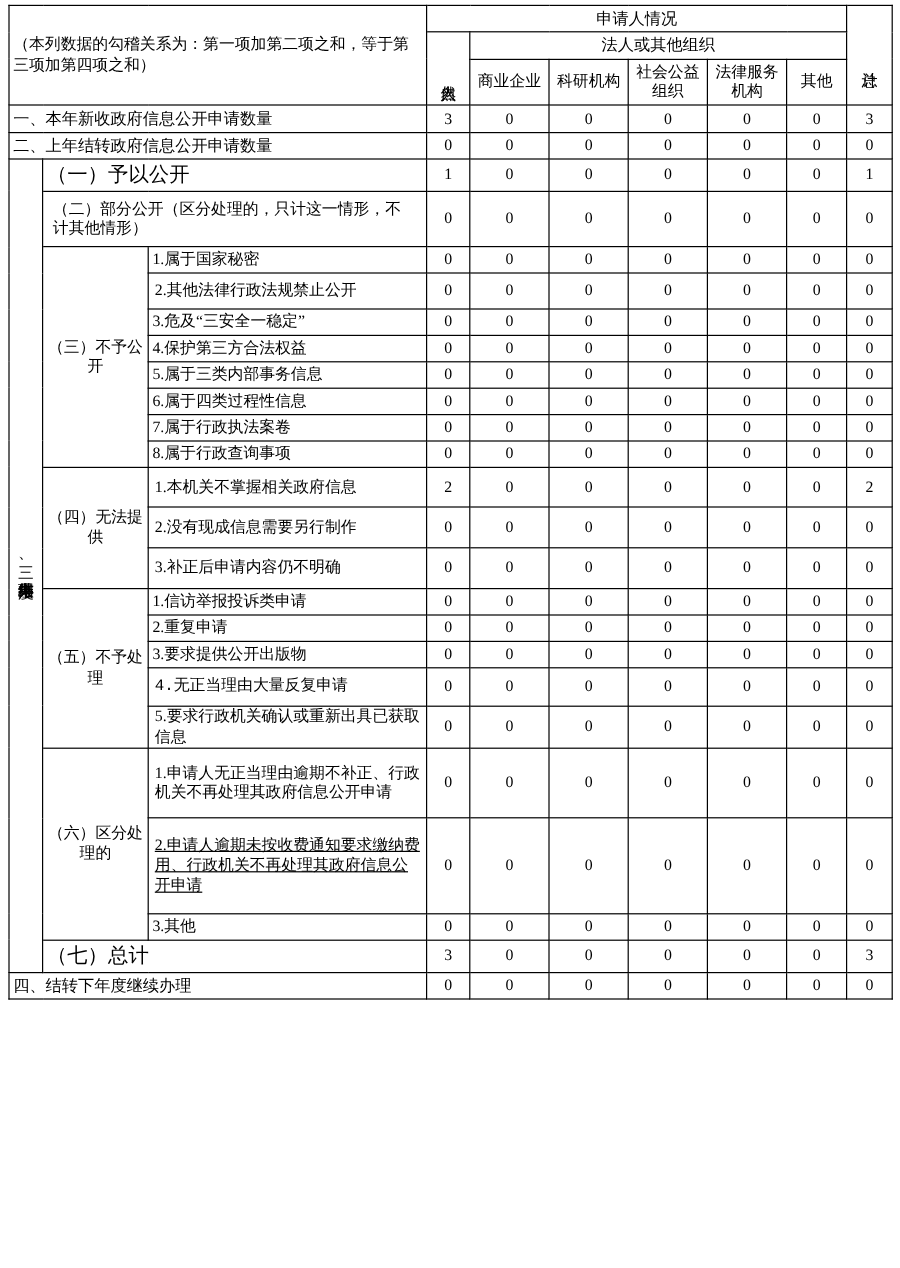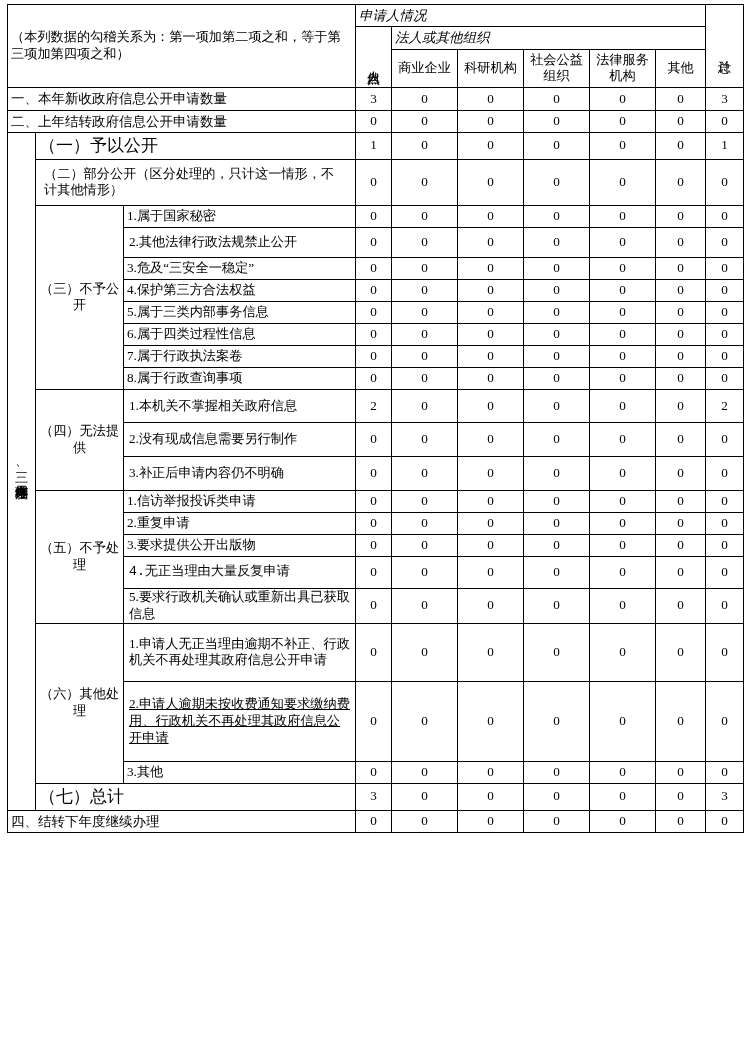--- a/index.html
+++ b/index.html
@@ -29,21 +29,21 @@
   }
   table.report td, table.report th {
     border: 1px solid #000;
     padding: 2px 3px;
     vertical-align: middle;
     line-height: 1.28;
     font-weight: normal;
   }
   .ctr { text-align: center; }
   .num { text-align: center; font-family: "Liberation Serif", serif; }
-  .hdr-main { font-size: 13.5px; text-align: left; font-style: italic; }
+  .hdr-main { font-size: 13.5px; text-align: center; }
   .note {
     font-size: 13.2px;
     text-align: left;
     line-height: 1.5;
     padding: 6px 6px;
   }
   .cat-cell { text-align: left; font-size: 17px; }
   .item-cell { text-align: left; font-size: 13.2px; padding-left: 5px; padding-right: 4px; }
   .rowlabel { text-align: left; font-size: 13.5px; padding-left: 6px; }
   .small-pad { padding-top: 4px; padding-bottom: 4px; }
@@ -314,21 +314,21 @@
         <td class="num">0</td>
         <td class="num">0</td>
         <td class="num">0</td>
         <td class="num">0</td>
         <td class="num">0</td>
         <td class="num">0</td>
         <td class="num">0</td>
       </tr>
 
       <tr>
-        <td class="vcat" rowspan="3">（六）其他处理</td>
+        <td class="vcat" rowspan="3">（六）区分处理的</td>
         <td class="item-cell" style="padding:12px 5px;">1.申请人无正当理由逾期不补正、行政机关不再处理其政府信息公开申请</td>
         <td class="num">0</td>
         <td class="num">0</td>
         <td class="num">0</td>
         <td class="num">0</td>
         <td class="num">0</td>
         <td class="num">0</td>
         <td class="num">0</td>
       </tr>
       <tr>

